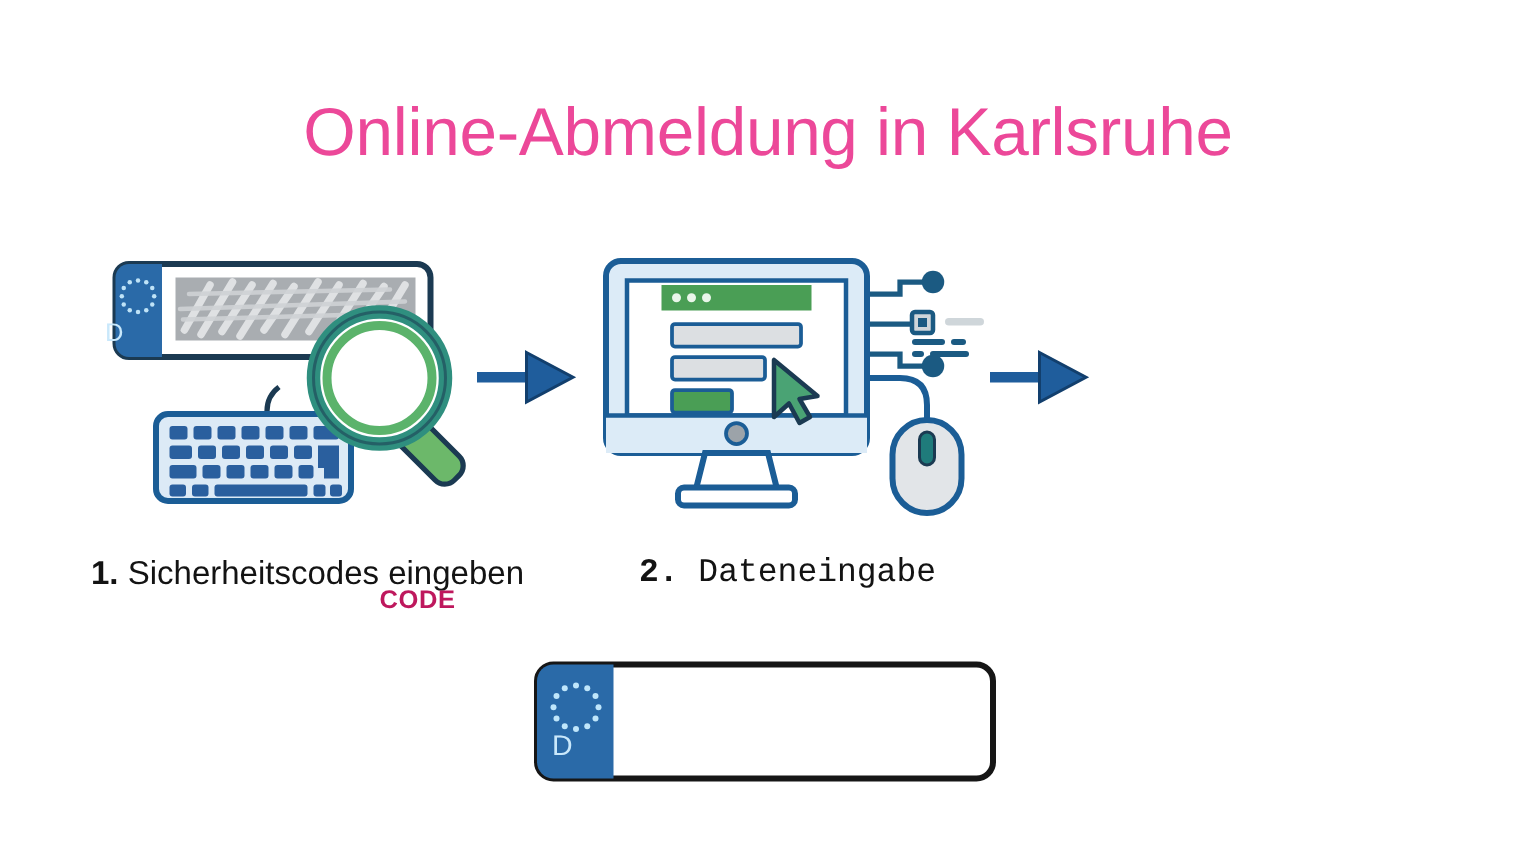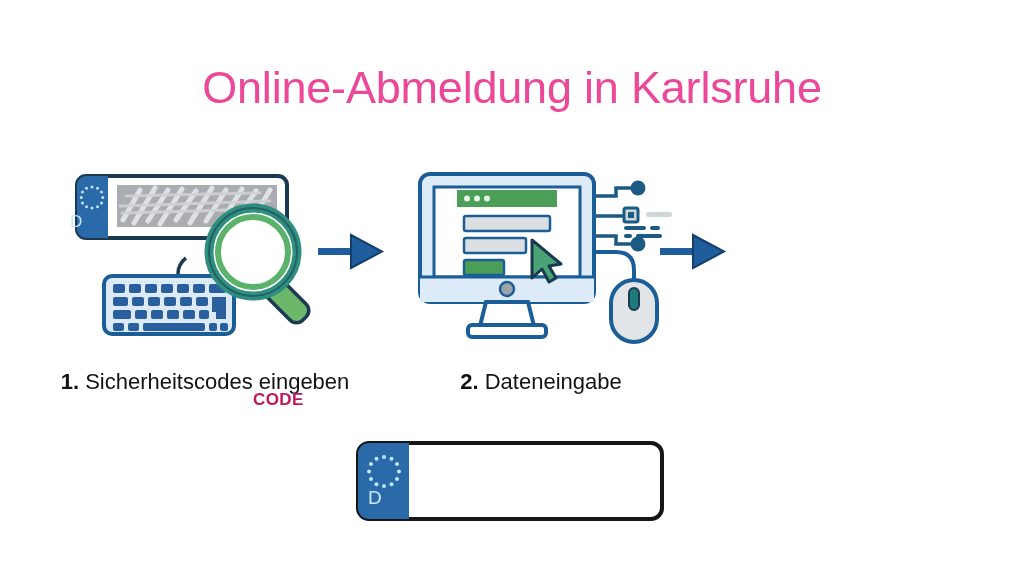--- a/index.html
+++ b/index.html
@@ -34,21 +34,21 @@
     letter-spacing: -0.2px;
     color: #ec4899;
     white-space: nowrap;
   }
   
   .step {
     position: absolute;
     top: 168px;
   }
   #step-1 { left: 60px;  width: 290px; }
-  #step-2 { left: 406px; width: 270px; }
+  #step-2 { left: 390px; width: 270px; font-family: Liberation Mono, monospace; }
   #step-3 { left: 730px; width: 240px; }
 
   .step-art {
     position: relative;
     height: 175px;
     width: 100%;
   }
   .caption {
     margin-top: 24px;
     text-align: center;

